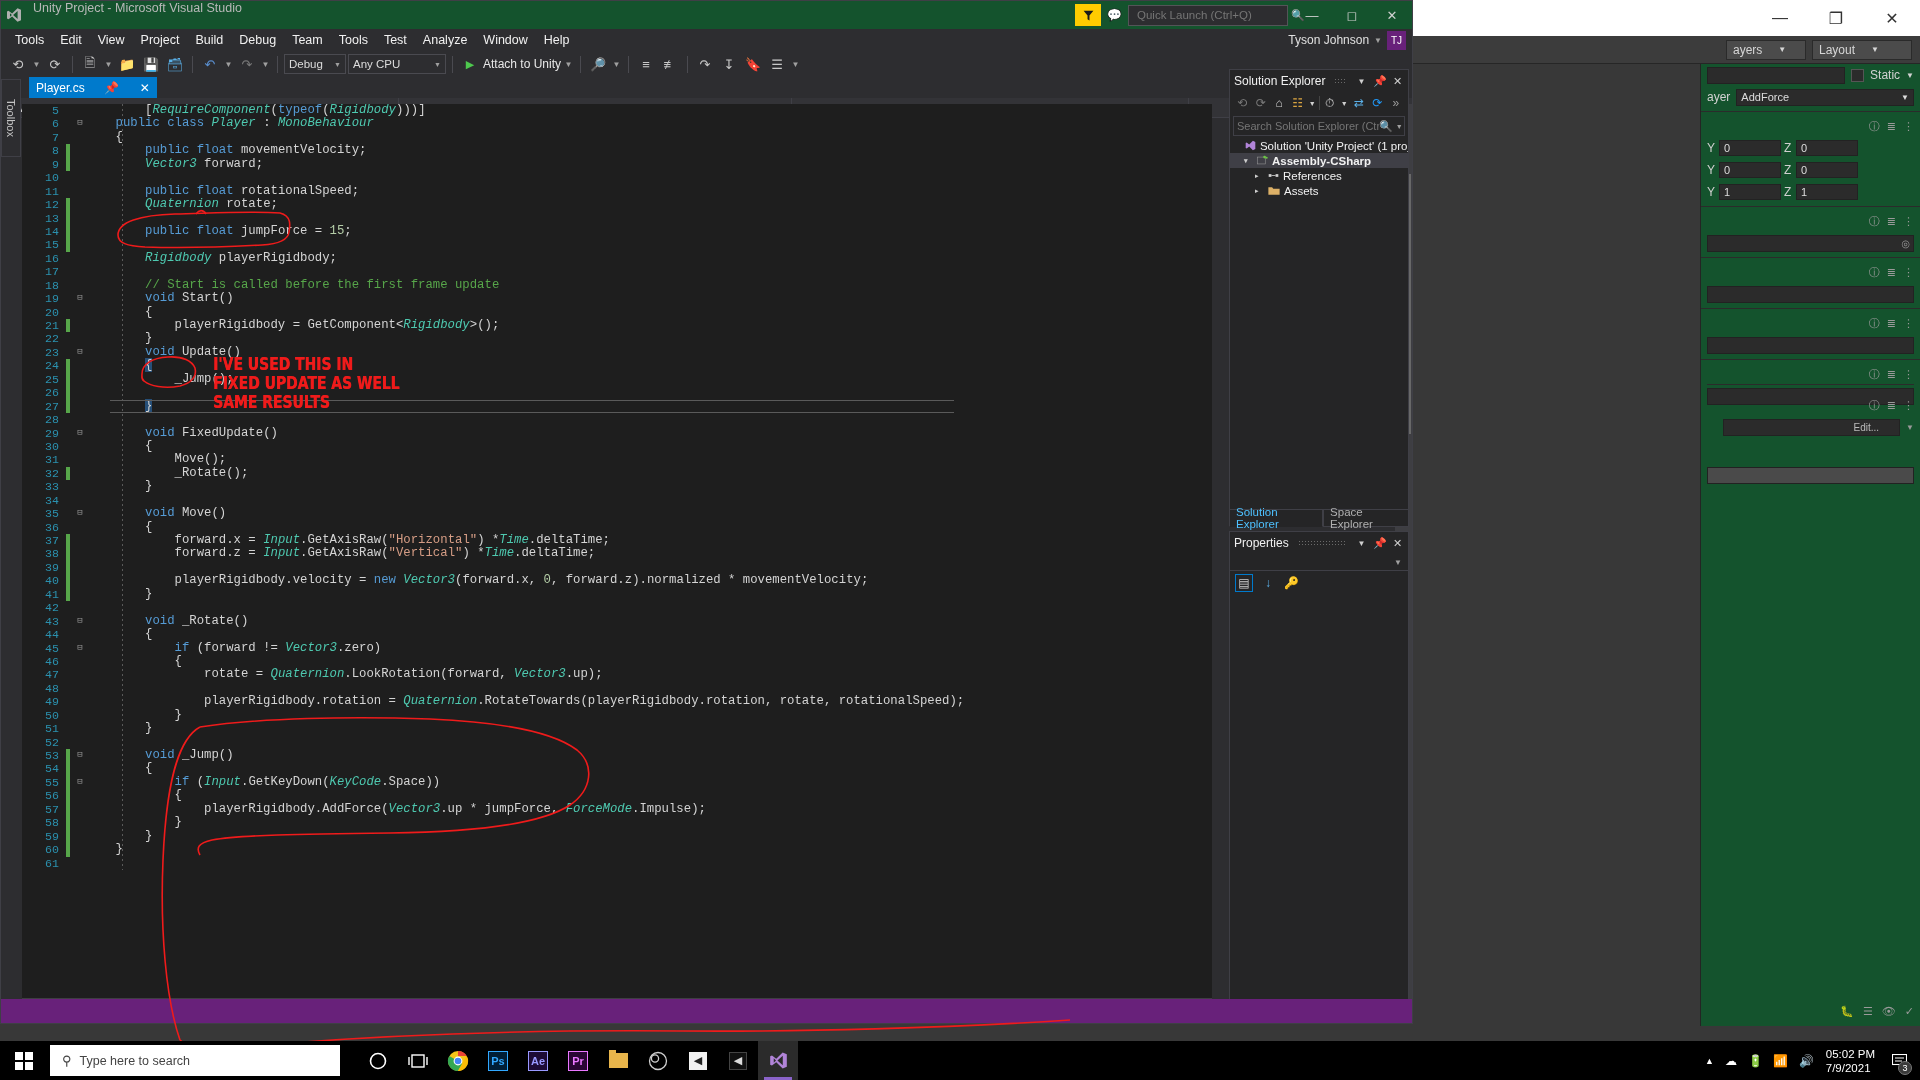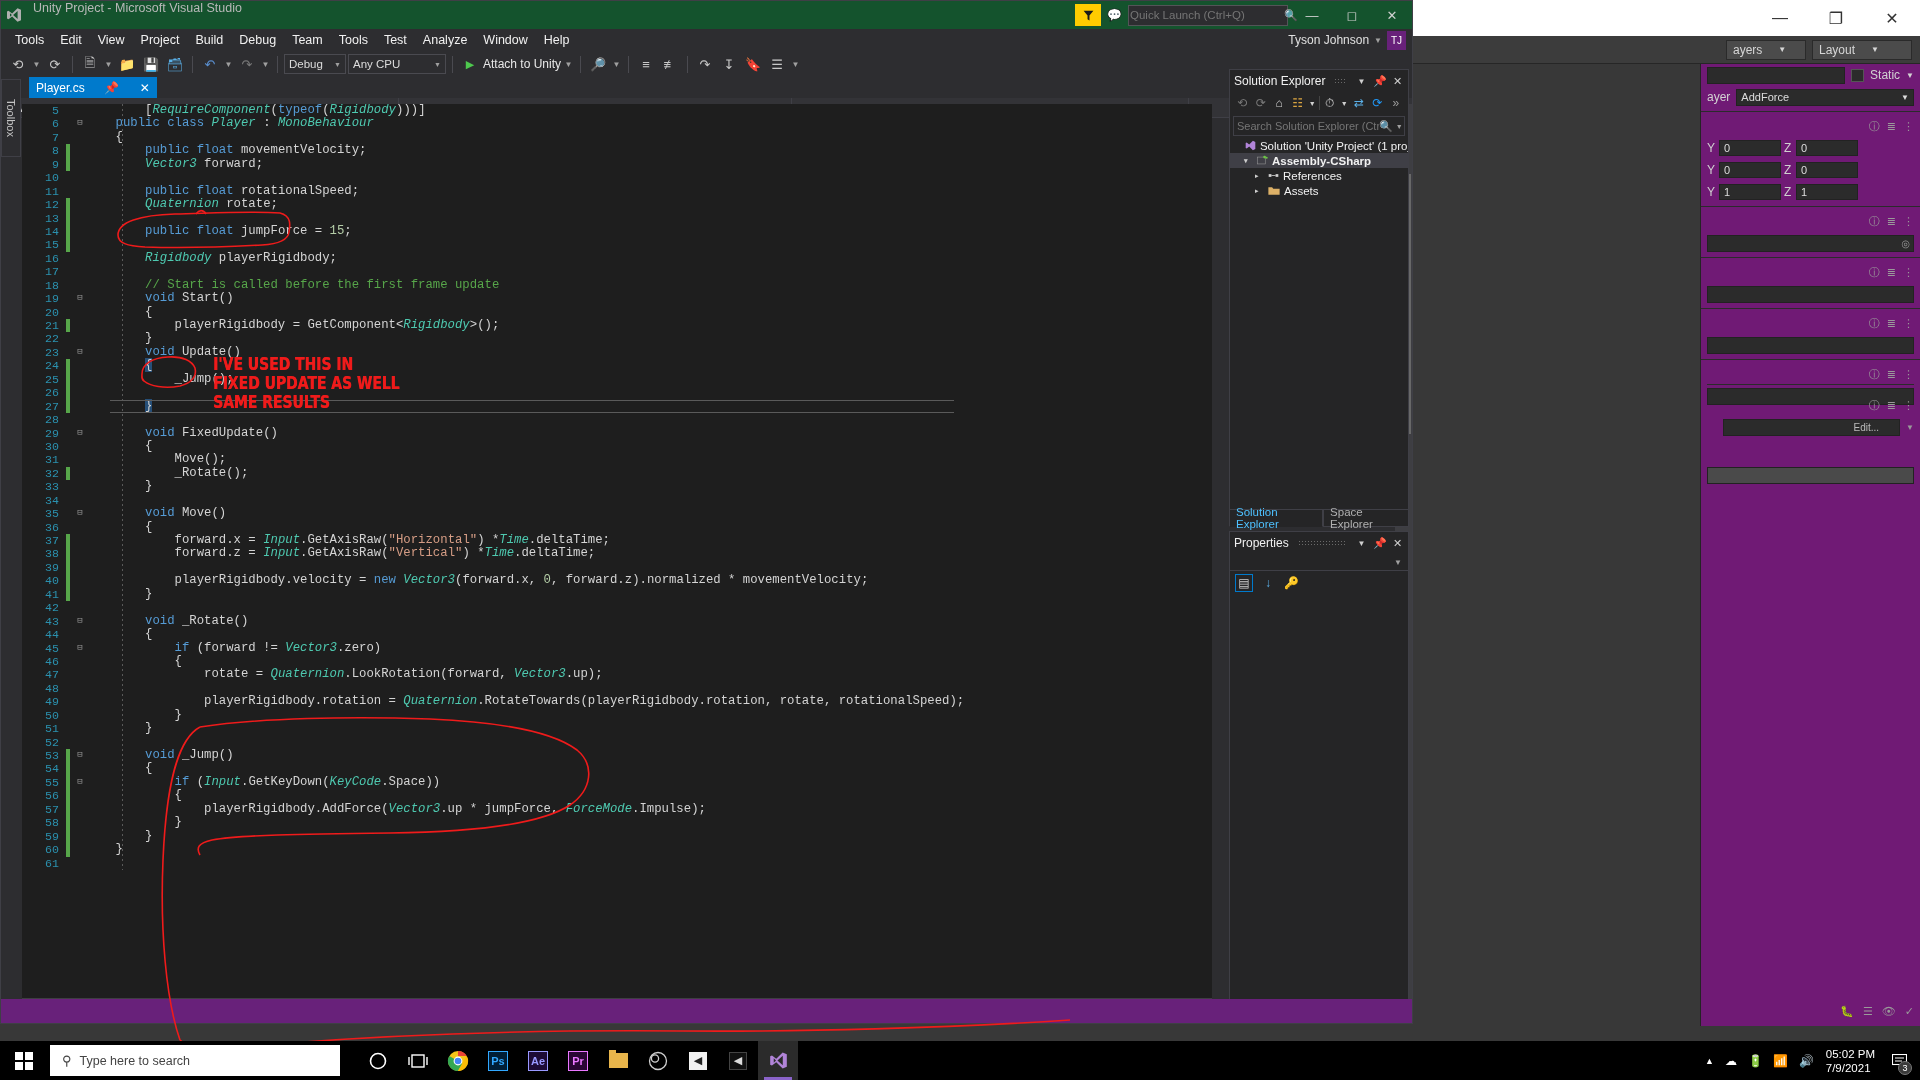--- a/index.html
+++ b/index.html
@@ -10,38 +10,38 @@
     position:relative;
   }
   
   #unity-bg { position:absolute; inset:0; background:#383838; }
   #unity-topbar { position:absolute; left:1290px; top:0; width:630px; height:36px; background:#fff; }
   #unity-wc { position:absolute; right:0; top:0; height:36px; display:flex; align-items:center; }
   .wc-btn { width:56px; height:36px; display:flex; align-items:center; justify-content:center; color:#333; font-size:16px; }
   #unity-toolbar { position:absolute; left:1290px; top:36px; width:630px; height:28px; background:#3c3c3c; border-bottom:1px solid #262626; display:flex; align-items:center; justify-content:flex-end; gap:6px; padding-right:8px; }
   .u-dd { height:20px; background:#4b4b4b; border:1px solid #2a2a2a; color:#d6d6d6; font-size:12px; display:flex; align-items:center; padding:0 6px; gap:16px; }
   .u-dd .car { font-size:8px; }
-  #unity-inspector { position:absolute; left:1700px; top:64px; width:220px; bottom:54px; background:#701a75; border-left:1px solid #242424; }
+  #unity-inspector { position:absolute; left:1700px; top:64px; width:220px; bottom:54px; background:#14532d; border-left:1px solid #242424; }
   .insp-row { display:flex; align-items:center; height:22px; padding:0 6px; gap:6px; color:#d2d2d2; font-size:12px; }
   .insp-sep { height:1px; background:#2b2b2b; margin:3px 0; }
   .insp-field { flex:1; height:17px; background:#2b2b2b; border:1px solid #222; }
   .insp-icons { margin-left:auto; display:flex; gap:7px; color:#9a9a9a; font-size:11px; align-items:center; }
   .xyz { display:flex; align-items:center; gap:3px; font-size:12px; }
   .xyz .lbl { color:#cfcfcf; width:9px; }
   .xyz .val { width:62px; height:16px; background:#2b2b2b; border:1px solid #222; color:#ddd; font-size:11px; padding-left:4px; line-height:14px; }
 
   
   #vs { position:absolute; left:0; top:0; width:1413px; height:1024px; background:#2d2d30; border:1px solid #3f3f46; }
   
   #vs-title { height:28px; display:flex; align-items:flex-start; background:#14532d; position:relative; }
   #vs-logo { width:26px; height:28px; display:flex; align-items:center; justify-content:center; }
   #vs-title-text { color:#b8b8b8; font-size:12.5px; margin-left:6px; }
   #quick-launch-wrap { position:absolute; right:124px; top:3px; display:flex; align-items:center; gap:6px; }
   #ql-badge { width:26px; height:22px; background:#ffcc00; display:flex; align-items:center; justify-content:center; }
-  #ql-box { width:160px; height:21px; background:#2d2d30; border:1px solid #545458; display:flex; align-items:center; padding:0 1px; }
+  #ql-box { width:160px; height:21px; background:#2d2d30; border:1px solid #545458; display:flex; align-items:center; padding:0 8px; }
   #ql-box input { flex:1; background:transparent; border:none; outline:none; color:#9a9a9a; font-size:11.5px; font-family:"Liberation Sans",sans-serif; }
   #vs-wc { position:absolute; right:0; top:0; display:flex; }
   .vswc { width:40px; height:28px; display:flex; align-items:center; justify-content:center; color:#d0d0d0; font-size:13px; }
   
   #vs-menu { height:22px; display:flex; align-items:center; padding-left:6px; position:relative; }
   #vs-menu .mi { color:#f1f1f1; font-size:12.5px; padding:2px 8px; }
   #vs-user { position:absolute; right:6px; top:0; height:22px; display:flex; align-items:center; gap:5px; }
   #vs-user .nm { color:#e0e0e0; font-size:12px; }
   #vs-user .car { color:#a0a0a0; font-size:8px; }
   #vs-user .av { width:19px; height:19px; background:#68217a; color:#fff; font-size:10px; display:flex; align-items:center; justify-content:center; }

